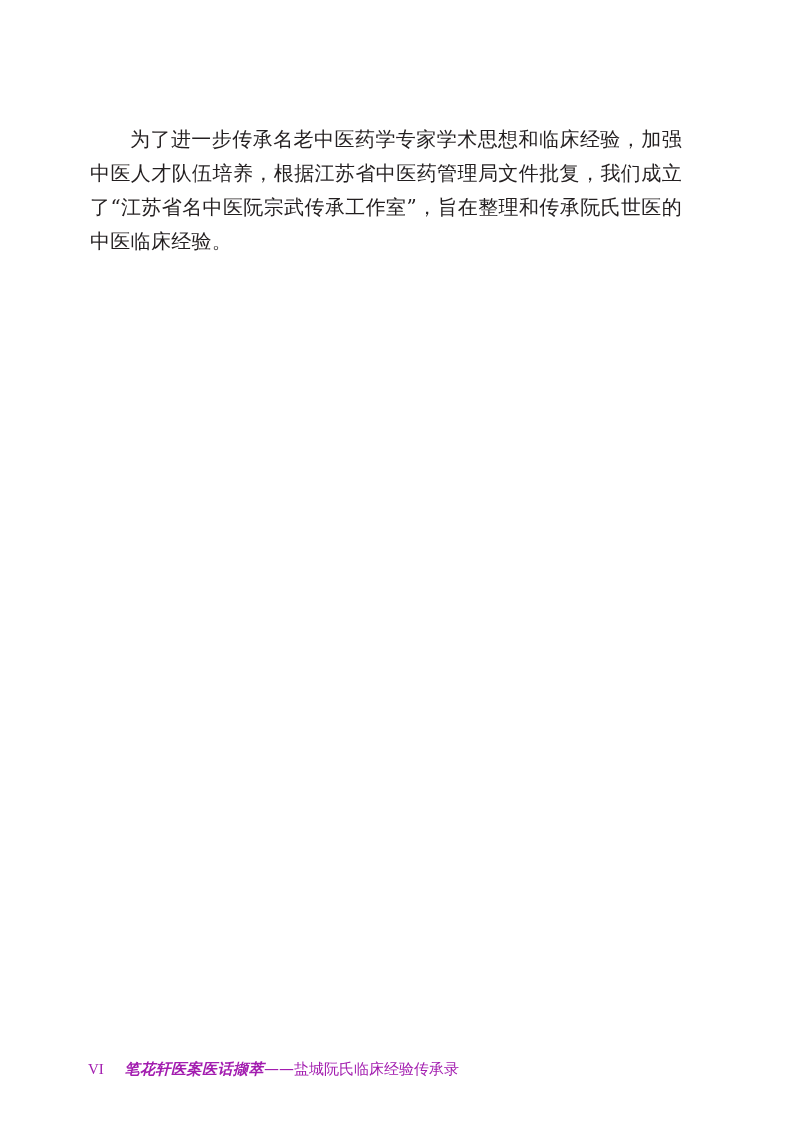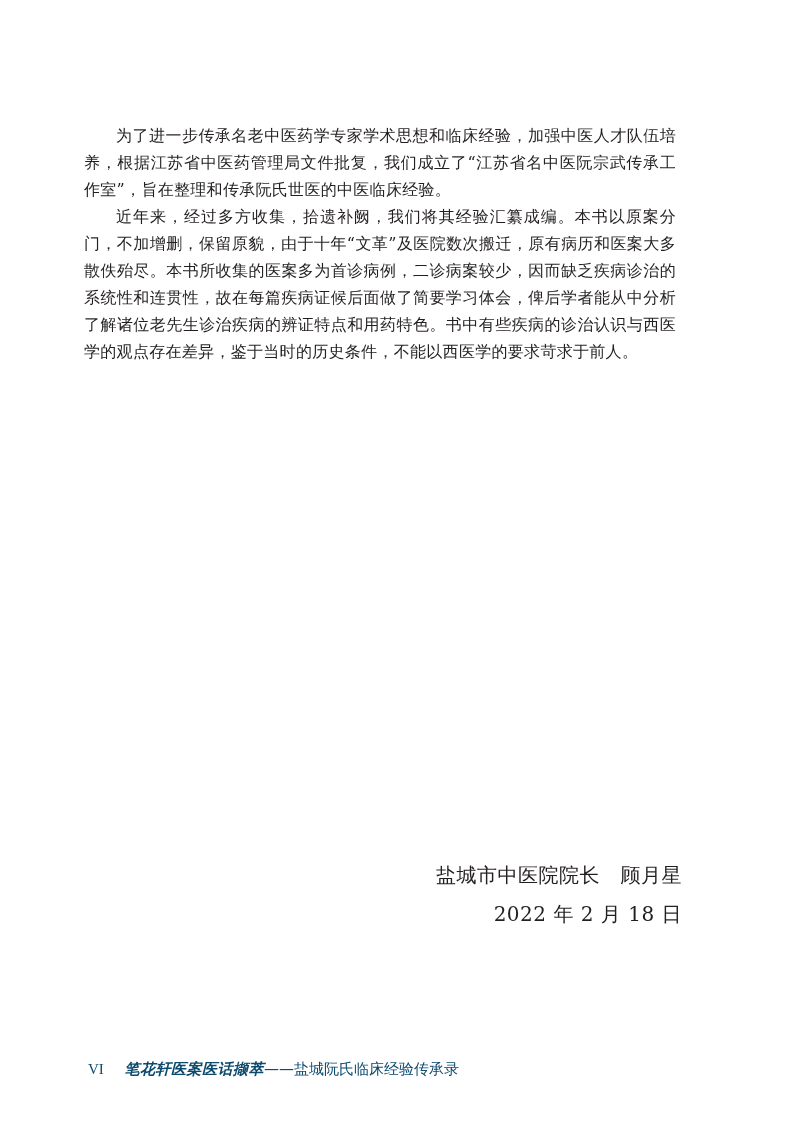--- a/index.html
+++ b/index.html
@@ -17,25 +17,25 @@
     }
     .page {
       position: absolute;
       left: 0; top: 0;
       width: 800px;
       height: 1129px;
       background: #ffffff;
     }
     .body-text {
       position: absolute;
-      left: 84px;
+      left: 90px;
       top: 122px;
       width: 592px;
-      font-size: 16px;
-      line-height: 27px;
+      font-size: 20px;
+      line-height: 34px;
       text-align: justify;
       text-justify: inter-character;
       letter-spacing: 0.3px;
     }
     .body-text p {
       margin: 0;
       text-indent: 2em;
     }
     .signature {
       position: absolute;
@@ -46,21 +46,21 @@
       line-height: 39px;
       letter-spacing: 0.5px;
     }
     .signature .line { display: block; white-space: pre; }
     .footer {
       position: absolute;
       left: 88px;
       top: 1058px;
       font-size: 15px;
       line-height: 22px;
-      color: #0c4a6e;
+      color: #a21caf;
       white-space: nowrap;
     }
     .footer .folio {
       font-family: "Liberation Serif", serif;
       font-size: 15px;
       margin-right: 16px;
     }
     .footer .book-title {
       font-family: "DejaVu Serif", serif;
       font-style: italic;
@@ -72,26 +72,21 @@
       font-size: 15px;
     }
   </style>
 </head>
 <body>
 
 <div class="page">
 
   <div class="body-text">
     <p>为了进一步传承名老中医药学专家学术思想和临床经验，加强中医人才队伍培养，根据江苏省中医药管理局文件批复，我们成立了“江苏省名中医阮宗武传承工作室”，旨在整理和传承阮氏世医的中医临床经验。</p>
-    <p>近年来，经过多方收集，拾遗补阙，我们将其经验汇纂成编。本书以原案分门，不加增删，保留原貌，由于十年“文革”及医院数次搬迁，原有病历和医案大多散佚殆尽。本书所收集的医案多为首诊病例，二诊病案较少，因而缺乏疾病诊治的系统性和连贯性，故在每篇疾病证候后面做了简要学习体会，俾后学者能从中分析了解诸位老先生诊治疾病的辨证特点和用药特色。书中有些疾病的诊治认识与西医学的观点存在差异，鉴于当时的历史条件，不能以西医学的要求苛求于前人。</p>
   </div>
 
-  <div class="signature">
-    <span class="line">盐城市中医院院长　顾月星</span>
-    <span class="line">2022 年 2 月 18 日</span>
-  </div>
 
   <div class="footer">
     <span class="folio">VI</span>
     <span class="book-title">笔花轩医案医话撷萃</span><span class="subtitle">——盐城阮氏临床经验传承录</span>
   </div>
 
 </div>
 
 </body></html>

